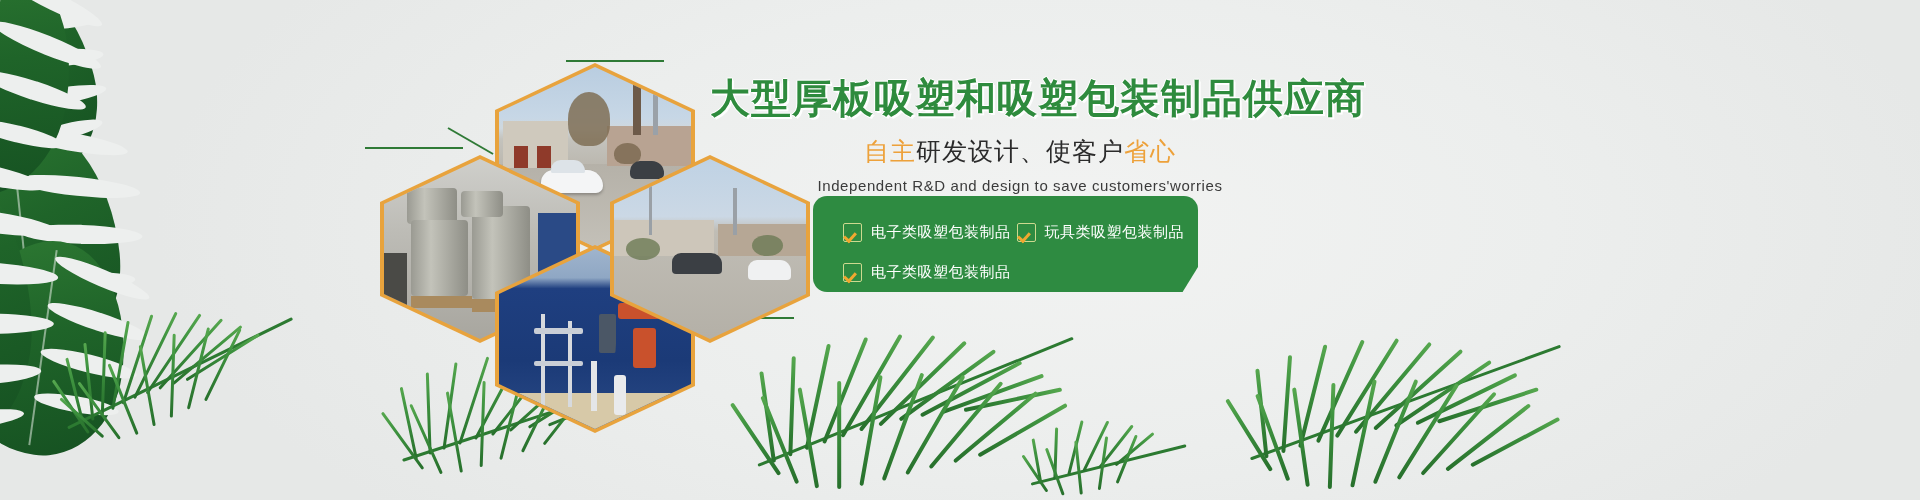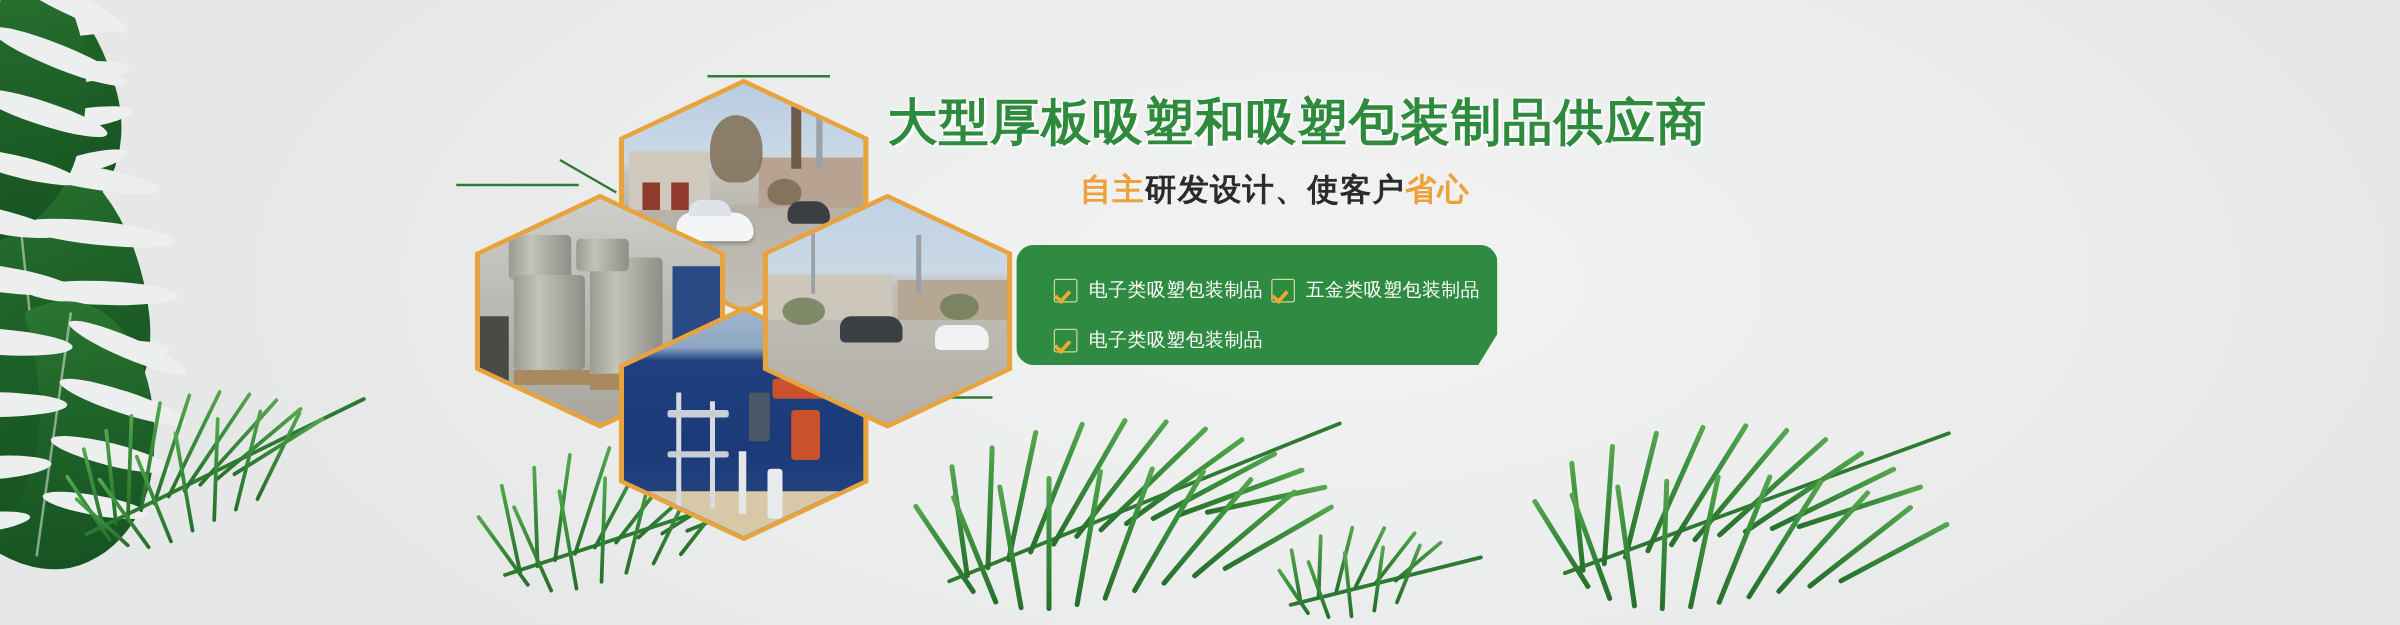--- a/index.html
+++ b/index.html
@@ -104,21 +104,21 @@
     font-family:"DejaVu Sans","Liberation Sans",sans-serif;
     font-size:40px;font-weight:bold;color:#2e8b3d;letter-spacing:1px;
     line-height:1;white-space:nowrap;
     text-shadow:
       0 1px 0 #ffffff, 1px 0 0 #ffffff, 0 -1px 0 #ffffff, -1px 0 0 #ffffff,
       2px 2px 0 rgba(255,255,255,.9);
   }
   .subline{
     margin-top:17px;text-align:center;white-space:nowrap;
     font-family:"DejaVu Sans","Liberation Sans",sans-serif;
-    font-size:25px;font-weight:bold;color:#2b2b2b;letter-spacing:1px;
+    font-size:25px;font-weight:normal;color:#2b2b2b;letter-spacing:1px;
   }
   .subline .hl{color:#eda13a;}
   .engline{
     margin-top:9px;text-align:center;white-space:nowrap;
     font-size:15px;color:#3b3b3b;letter-spacing:.6px;
   }
 
   
   .panel{
     position:absolute;left:813px;top:196px;width:385px;height:96px;
@@ -389,31 +389,32 @@
     </div>
   </div>
 
   <div class="copy">
     <div class="headline">大型厚板吸塑和吸塑包装制品供应商</div>
 
     <div class="subline">
       <span class="hl">自主</span><span>研发设计、使客户</span><span class="hl">省心</span>
     </div>
 
+    <div class="engline">Independent R&amp;D and design to save customers'worries</div>
   </div>
 
   <div class="panel">
     <div class="grid">
       <div class="tag">
         <span class="chk"></span>
         <span class="tag-label">电子类吸塑包装制品</span>
       </div>
       <div class="tag">
         <span class="chk"></span>
-        <span class="tag-label">五金类吸塑包装制品</span>
+        <span class="tag-label">玩具类吸塑包装制品</span>
       </div>
       <div class="tag">
         <span class="chk"></span>
         <span class="tag-label">电子类吸塑包装制品</span>
       </div>
     </div>
   </div>
 
 </div>
 

